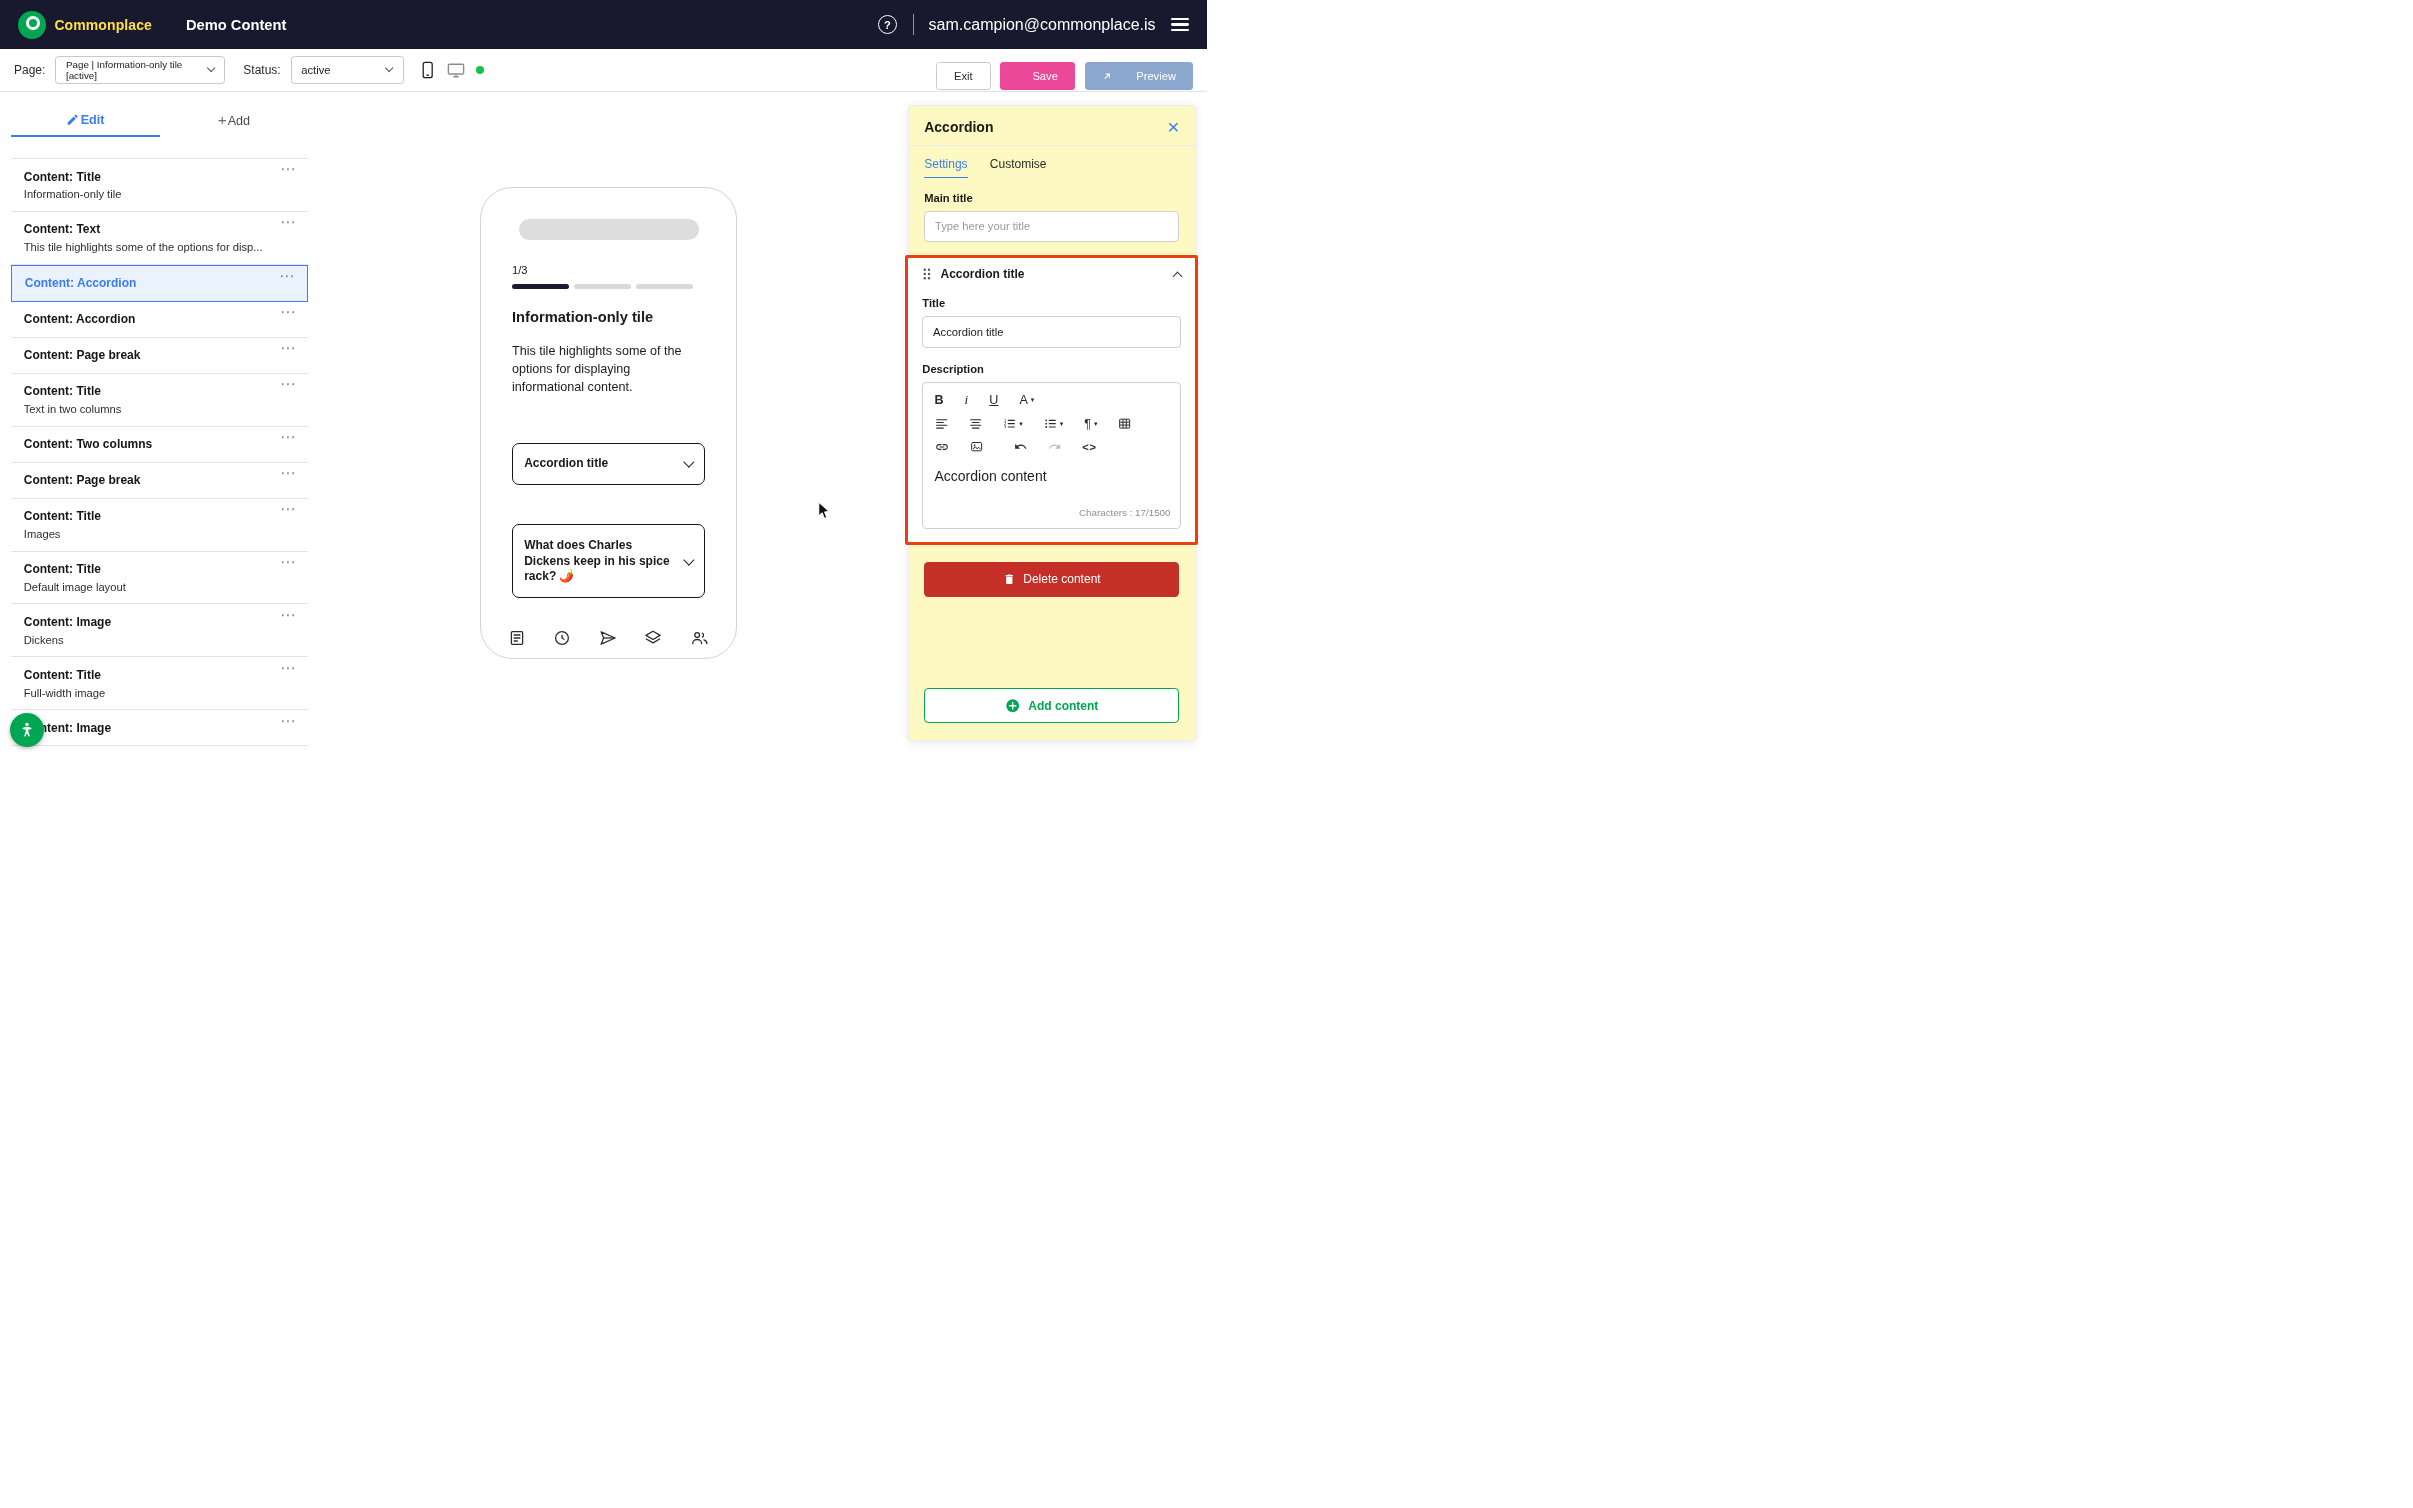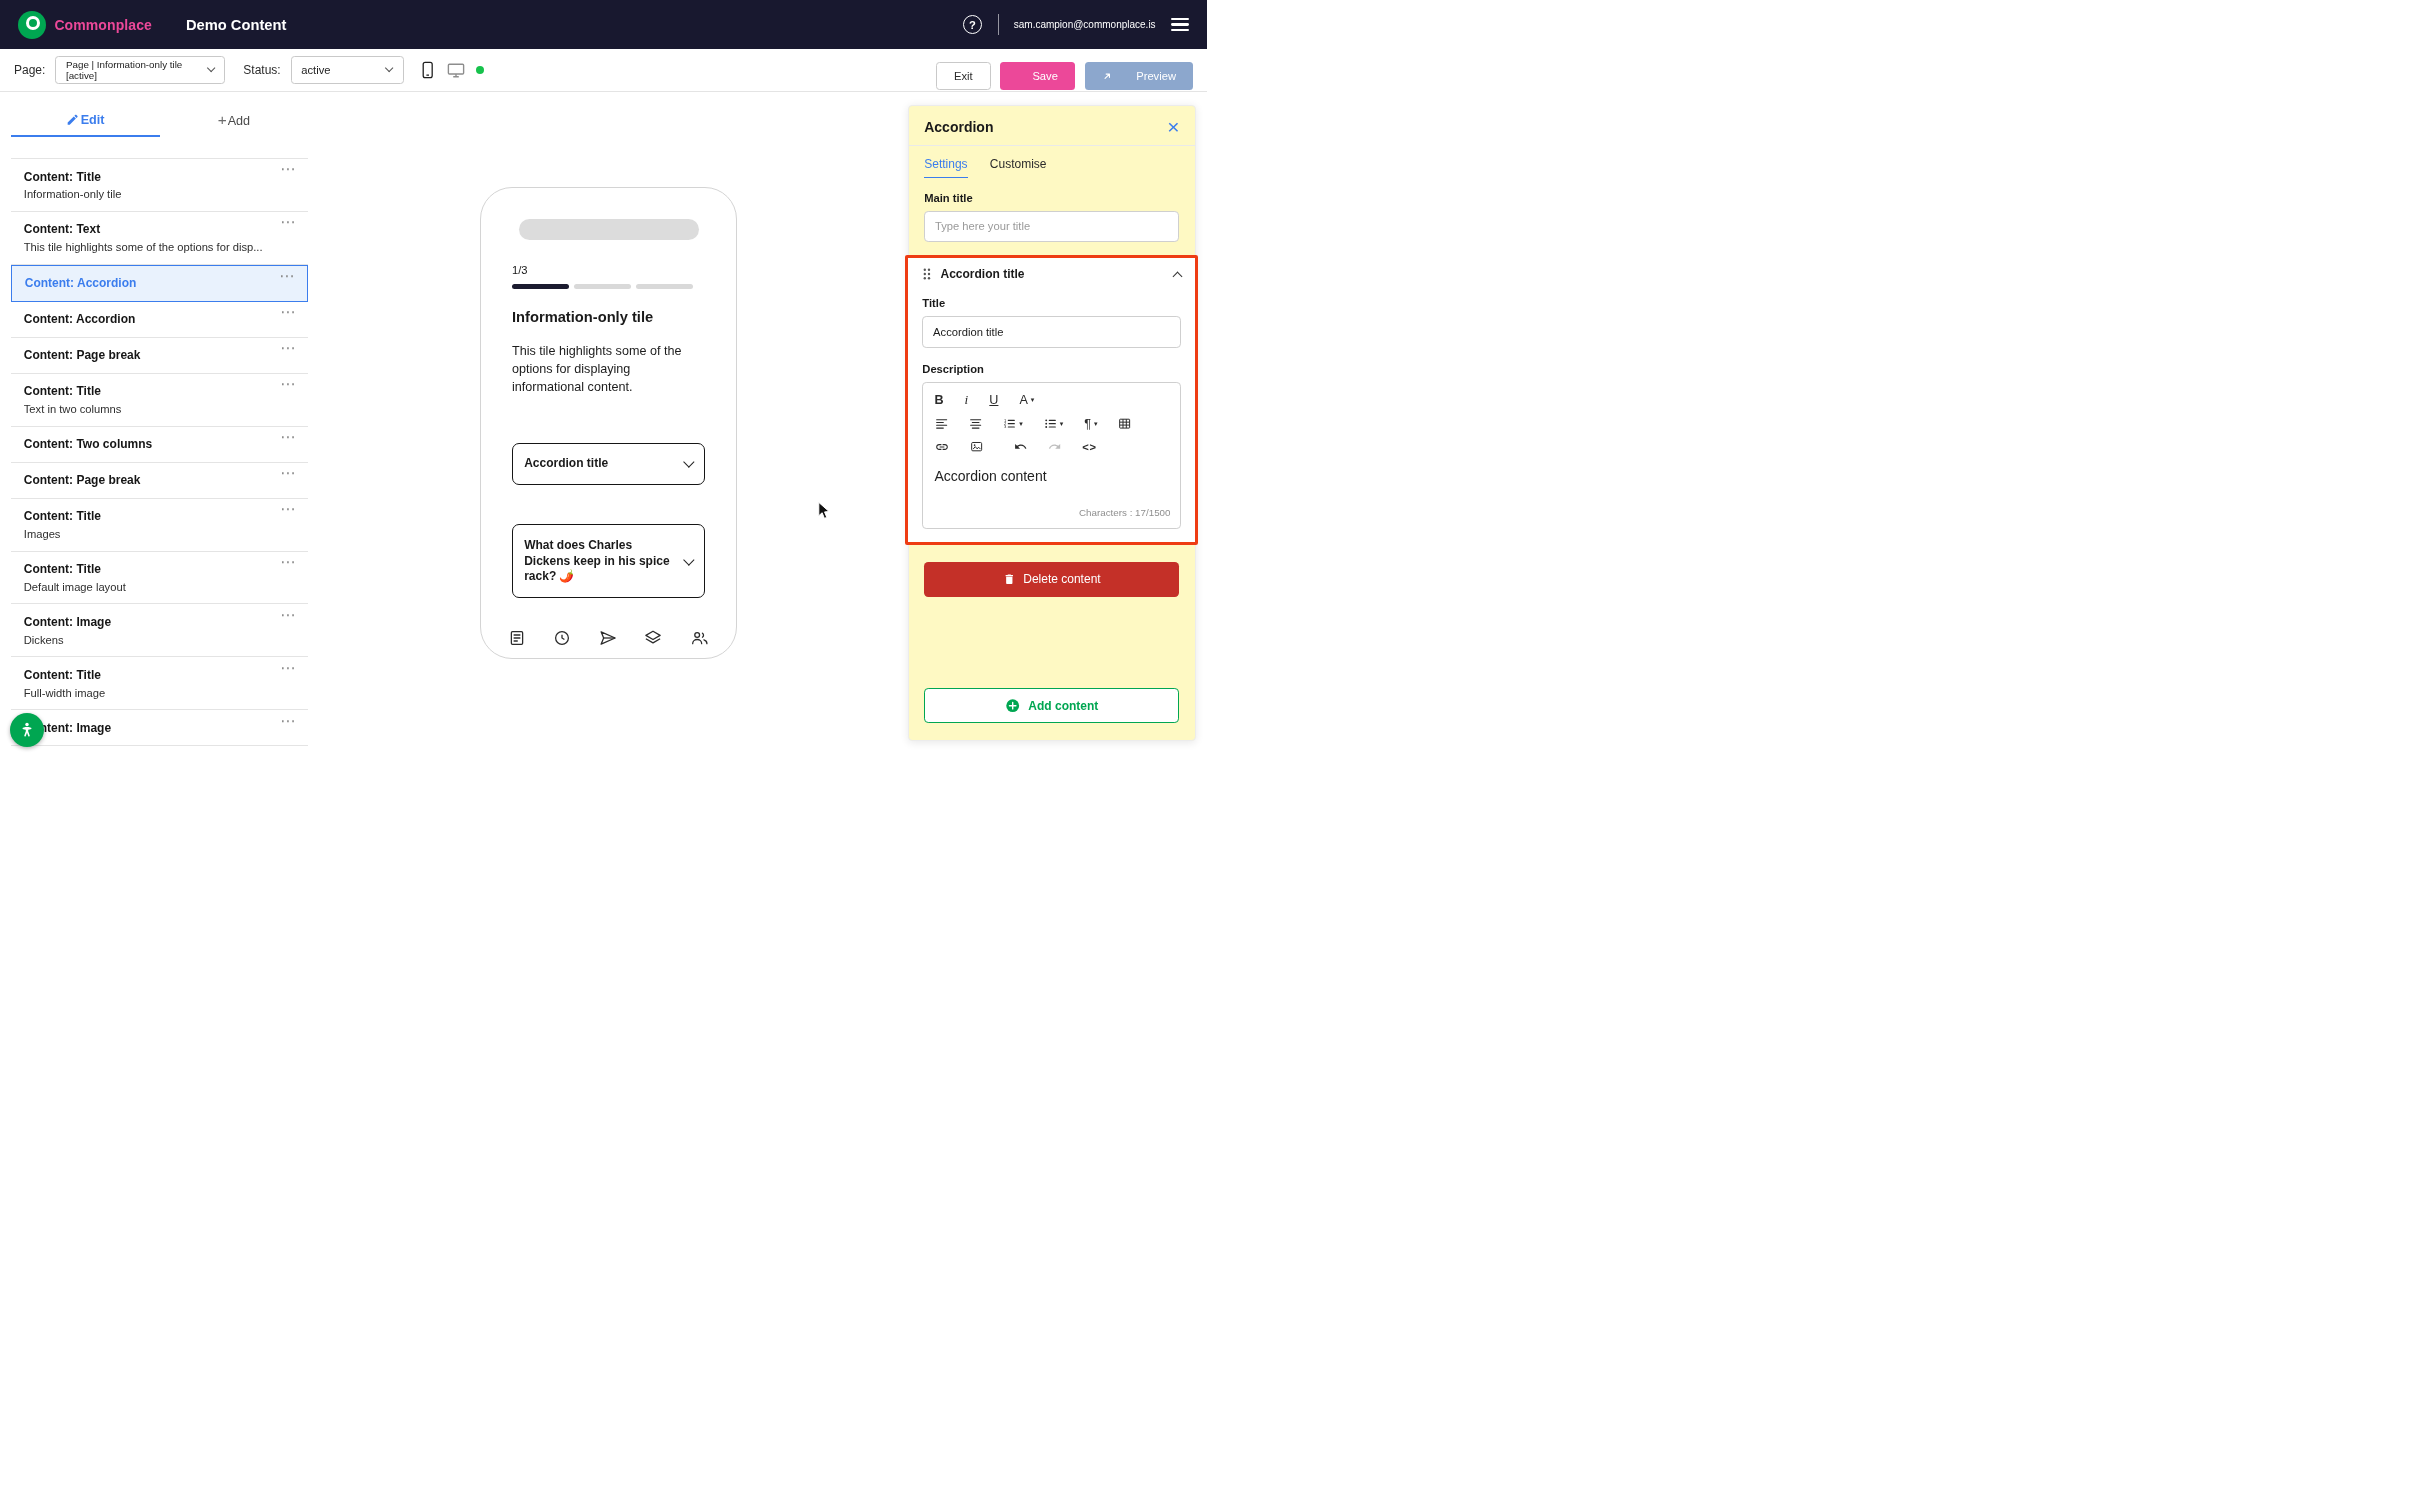--- a/index.html
+++ b/index.html
@@ -7,26 +7,26 @@
   body {
     width:1207px; height:754px; position:relative; overflow:hidden;
     background:#ffffff; color:#1a1a1a;
     font-family:"Liberation Sans", sans-serif;
   }
 
   
   .header { height:49px; background:#18182f; display:flex; align-items:center; padding:0 18px; }
   .logo { width:28px; height:28px; border-radius:50%; background:#00a651; position:relative; flex:none; }
   .logo::after { content:""; position:absolute; top:5.6px; left:7.7px; width:8.4px; height:8.4px; border:3.5px solid #fff; border-radius:50%; }
-  .brand { color:#ec4899; font-weight:700; font-size:14px; margin-left:8.4px; letter-spacing:0.1px; }
+  .brand { color:#fde047; font-weight:700; font-size:14px; margin-left:8.4px; letter-spacing:0.1px; }
   .doc-title { color:#fff; font-weight:700; font-size:14.7px; margin-left:34px; }
   .header-right { margin-left:auto; display:flex; align-items:center; gap:15.4px; }
   .help { width:19.6px; height:19.6px; border:1.4px solid #fff; border-radius:50%; color:#fff; display:flex; align-items:center; justify-content:center; font-size:11.2px; font-weight:700; }
   .vdiv { width:0.7px; height:21px; background:rgba(255,255,255,.55); }
-  .email { color:#fff; font-size:10px; }
+  .email { color:#fff; font-size:16px; }
   .burger { width:18px; display:flex; flex-direction:column; gap:3.5px; cursor:pointer; }
   .burger span { height:2.1px; background:#fff; border-radius:1.4px; }
 
   
   .toolbar { height:43px; border-bottom:0.7px solid #e4e4e4; display:flex; align-items:center; padding:0 14px; gap:9.8px; background:#fff; }
   .tlabel { font-size:12px; color:#2b2b2b; }
   .select { height:28px; border:0.7px solid #c9c9c9; border-radius:3.5px; display:flex; align-items:center; justify-content:space-between; padding:0 9.8px; font-size:10.5px; color:#222; background:#fff; }
   .sel-page { width:170px; }
   .sel-status { width:113px; font-size:11.2px; }
   .chev { width:6.3px; height:6.3px; border-right:1.4px solid #555; border-bottom:1.4px solid #555; transform:rotate(45deg); margin-top:-2.8px; flex:none; }

